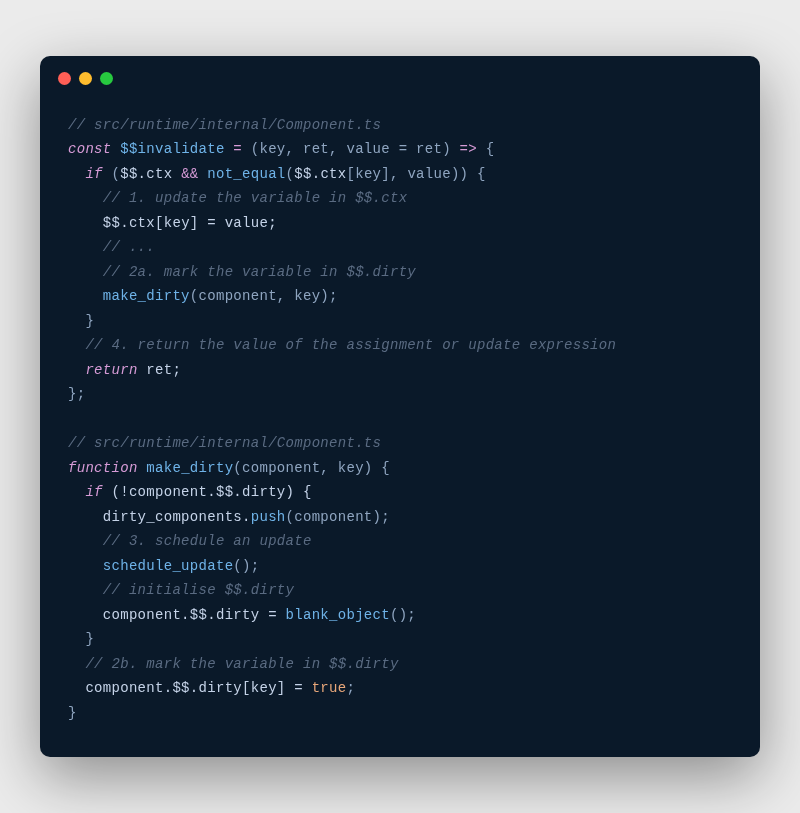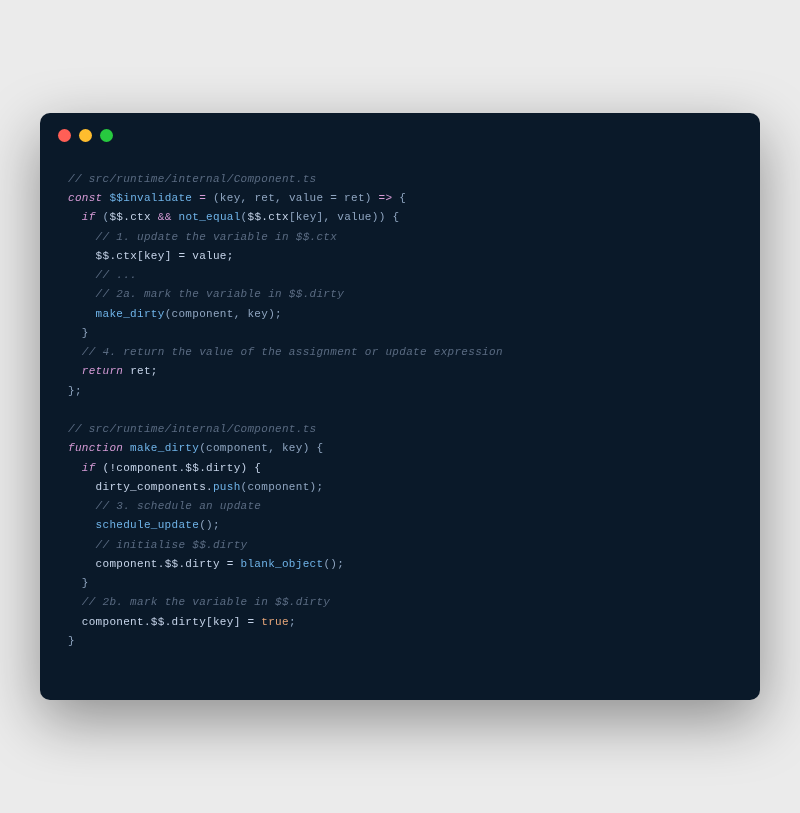--- a/index.html
+++ b/index.html
@@ -30,22 +30,22 @@
     }
     .traffic-light {
       width: 13px;
       height: 13px;
       border-radius: 50%;
     }
     .red { background: #ff5f56; }
     .yellow { background: #ffbd2e; }
     .green { background: #27c93f; }
     .code {
-      padding: 20px 28px 49px;
-      font-size: 11px;
+      padding: 20px 28px 32px;
+      font-size: 14px;
       line-height: 1.75;
       white-space: pre;
       color: #c5d3e8;
       letter-spacing: 0.3px;
     }
     .comment { color: #5a6b82; font-style: italic; }
     .keyword { color: #d69bd6; font-style: italic; }
     .const-kw { color: #d69bd6; font-style: italic; }
     .func-name { color: #6fb3e8; }
     .var-name { color: #c5d3e8; }

